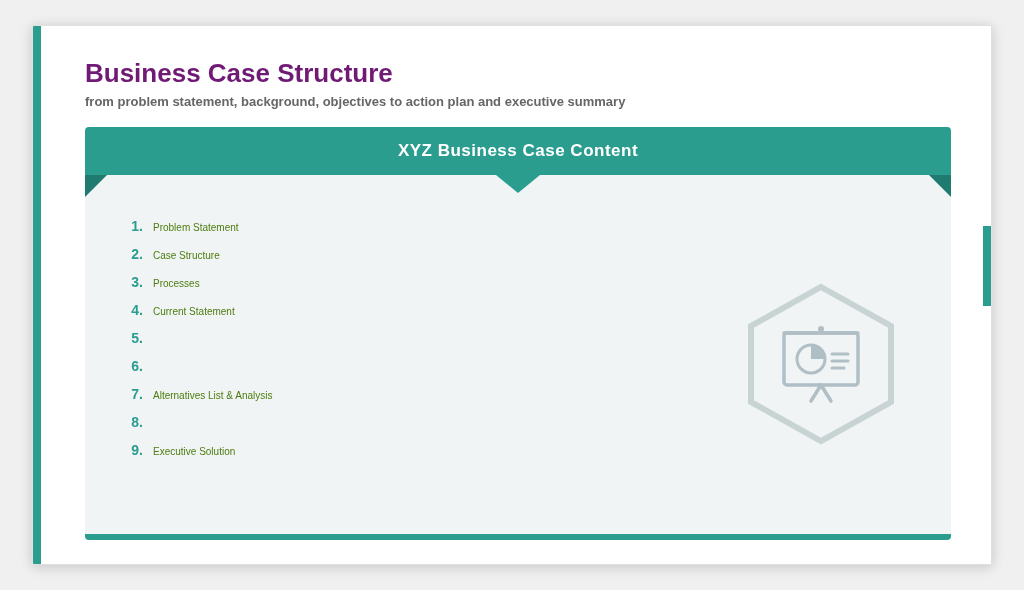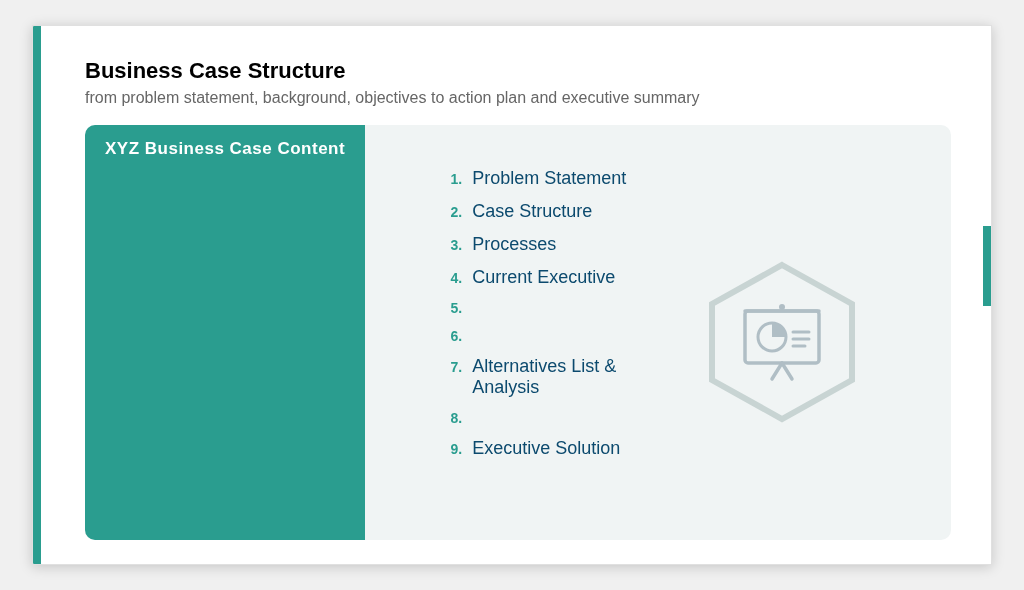--- a/index.html
+++ b/index.html
@@ -43,40 +43,39 @@
       width: 8px;
       height: 80px;
       background: #2a9d8f;
     }
 
     .header {
       margin-bottom: 18px;
     }
 
     .header-title {
-      font-size: 22px;
+      font-size: 26px;
       font-weight: 600;
-      color: #000000;
+      color: #701a75;
       margin-bottom: 5px;
     }
 
     .header-subtitle {
-      font-size: 16px;
+      font-size: 13px;
       color: #666;
-      font-weight: 400;
+      font-weight: 700;
     }
 
     .content-box {
       background: #f0f4f4;
-      border-radius: 10px;
+      border-radius: 4px;
       flex: 1;
       display: flex;
-      flex-direction: row;
+      flex-direction: column;
       overflow: hidden;
-      gap: 39px;
     }
 
     .content-header {
       background: #2a9d8f;
       color: #fff;
       text-align: center;
       padding: 14px 20px;
       font-size: 17px;
       font-weight: 600;
       letter-spacing: 0.5px;
@@ -142,22 +141,22 @@
 
     .list-number {
       color: #2a9d8f;
       font-size: 14px;
       font-weight: 700;
       min-width: 18px;
       text-align: right;
     }
 
     .list-label {
-      color: #0c4a6e;
-      font-size: 18px;
+      color: #4d7c0f;
+      font-size: 10px;
       font-weight: 500;
     }
 
     .icon-section {
       width: 200px;
       display: flex;
       align-items: center;
       justify-content: center;
     }
 
@@ -216,21 +215,21 @@
           <div class="list-item">
             <span class="list-number">2.</span>
             <span class="list-label">Case Structure</span>
           </div>
           <div class="list-item">
             <span class="list-number">3.</span>
             <span class="list-label">Processes</span>
           </div>
           <div class="list-item">
             <span class="list-number">4.</span>
-            <span class="list-label">Current Executive</span>
+            <span class="list-label">Current Statement</span>
           </div>
           <div class="list-item">
             <span class="list-number">5.</span>
           </div>
           <div class="list-item">
             <span class="list-number">6.</span>
           </div>
           <div class="list-item">
             <span class="list-number">7.</span>
             <span class="list-label">Alternatives List &amp; Analysis</span>

